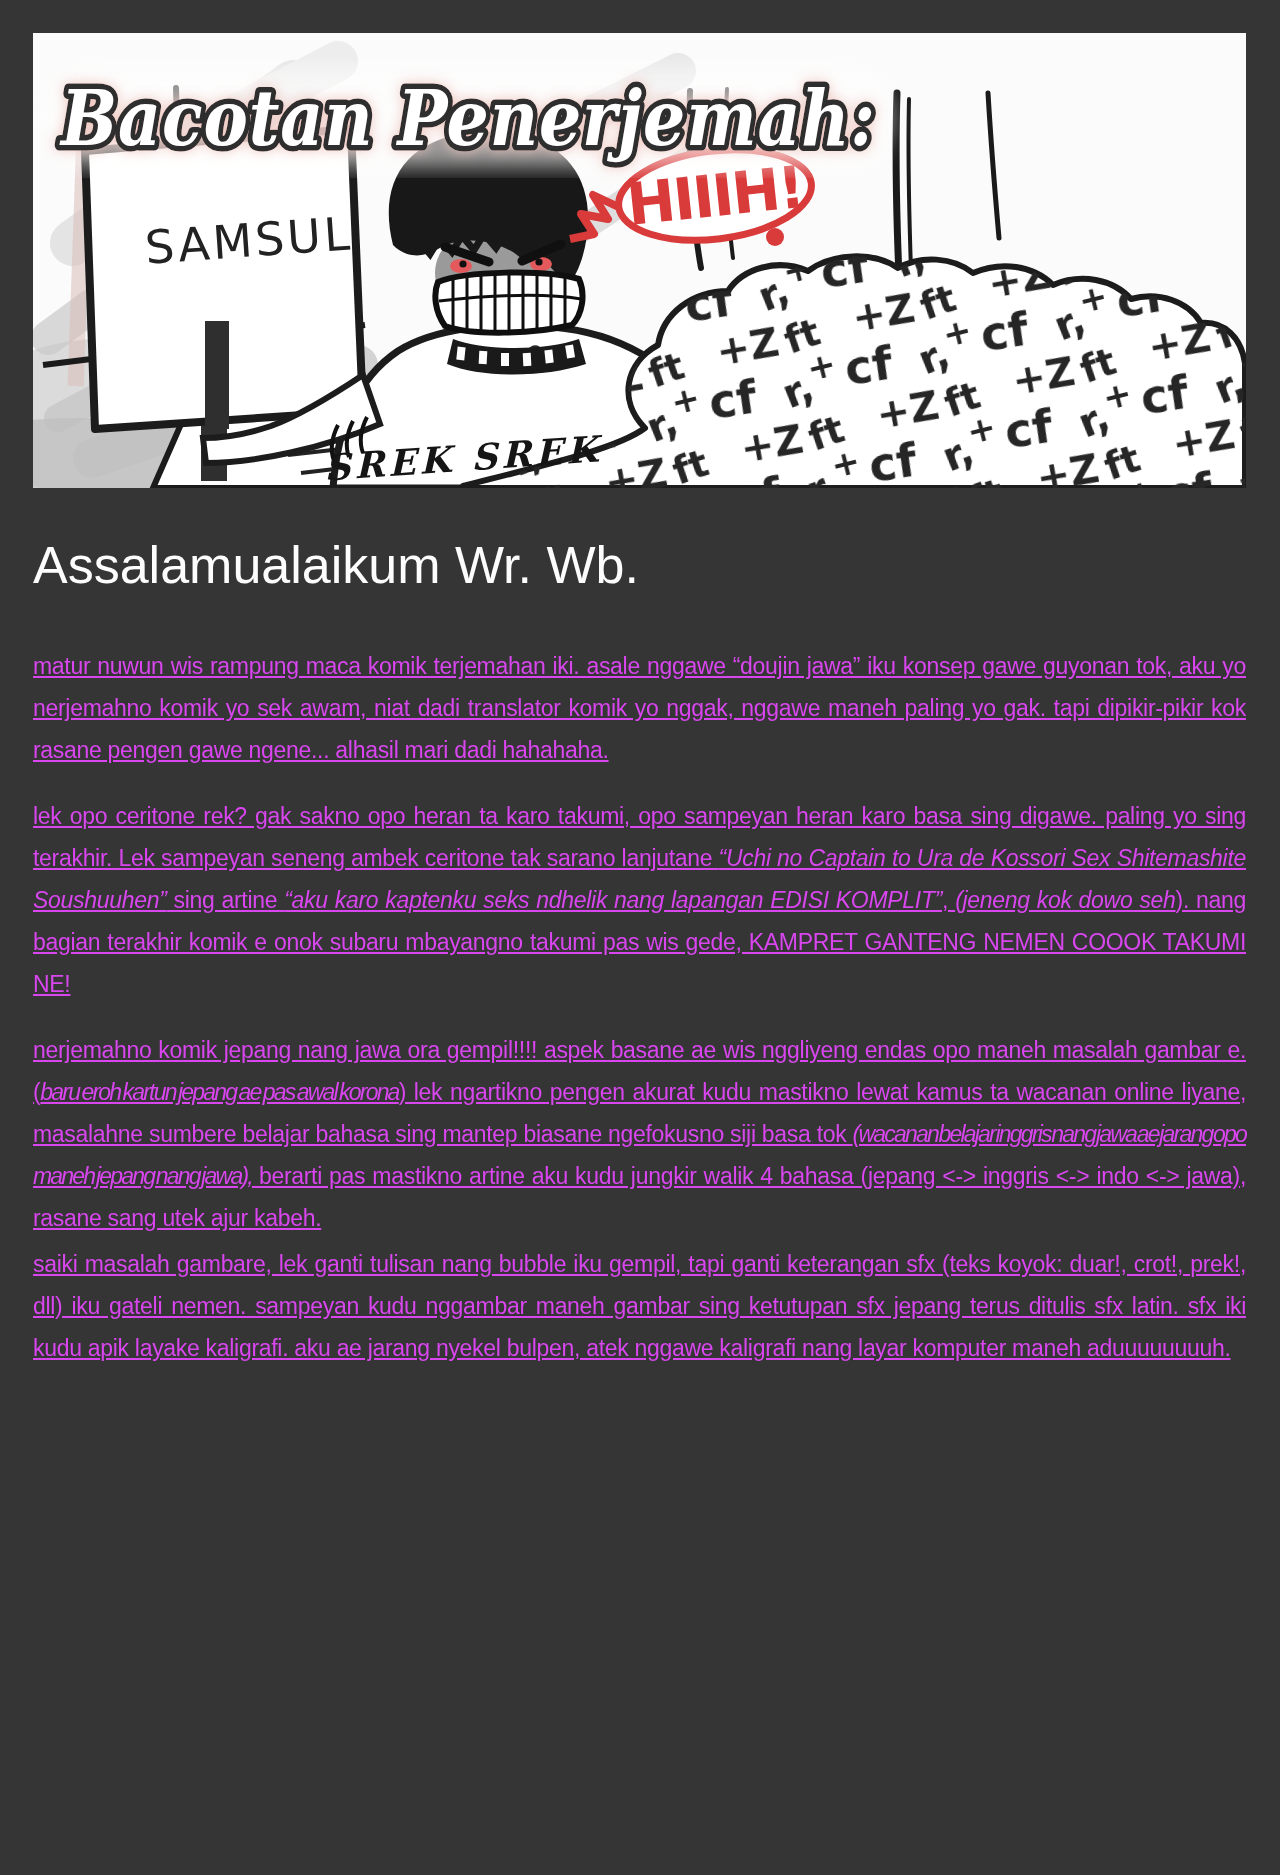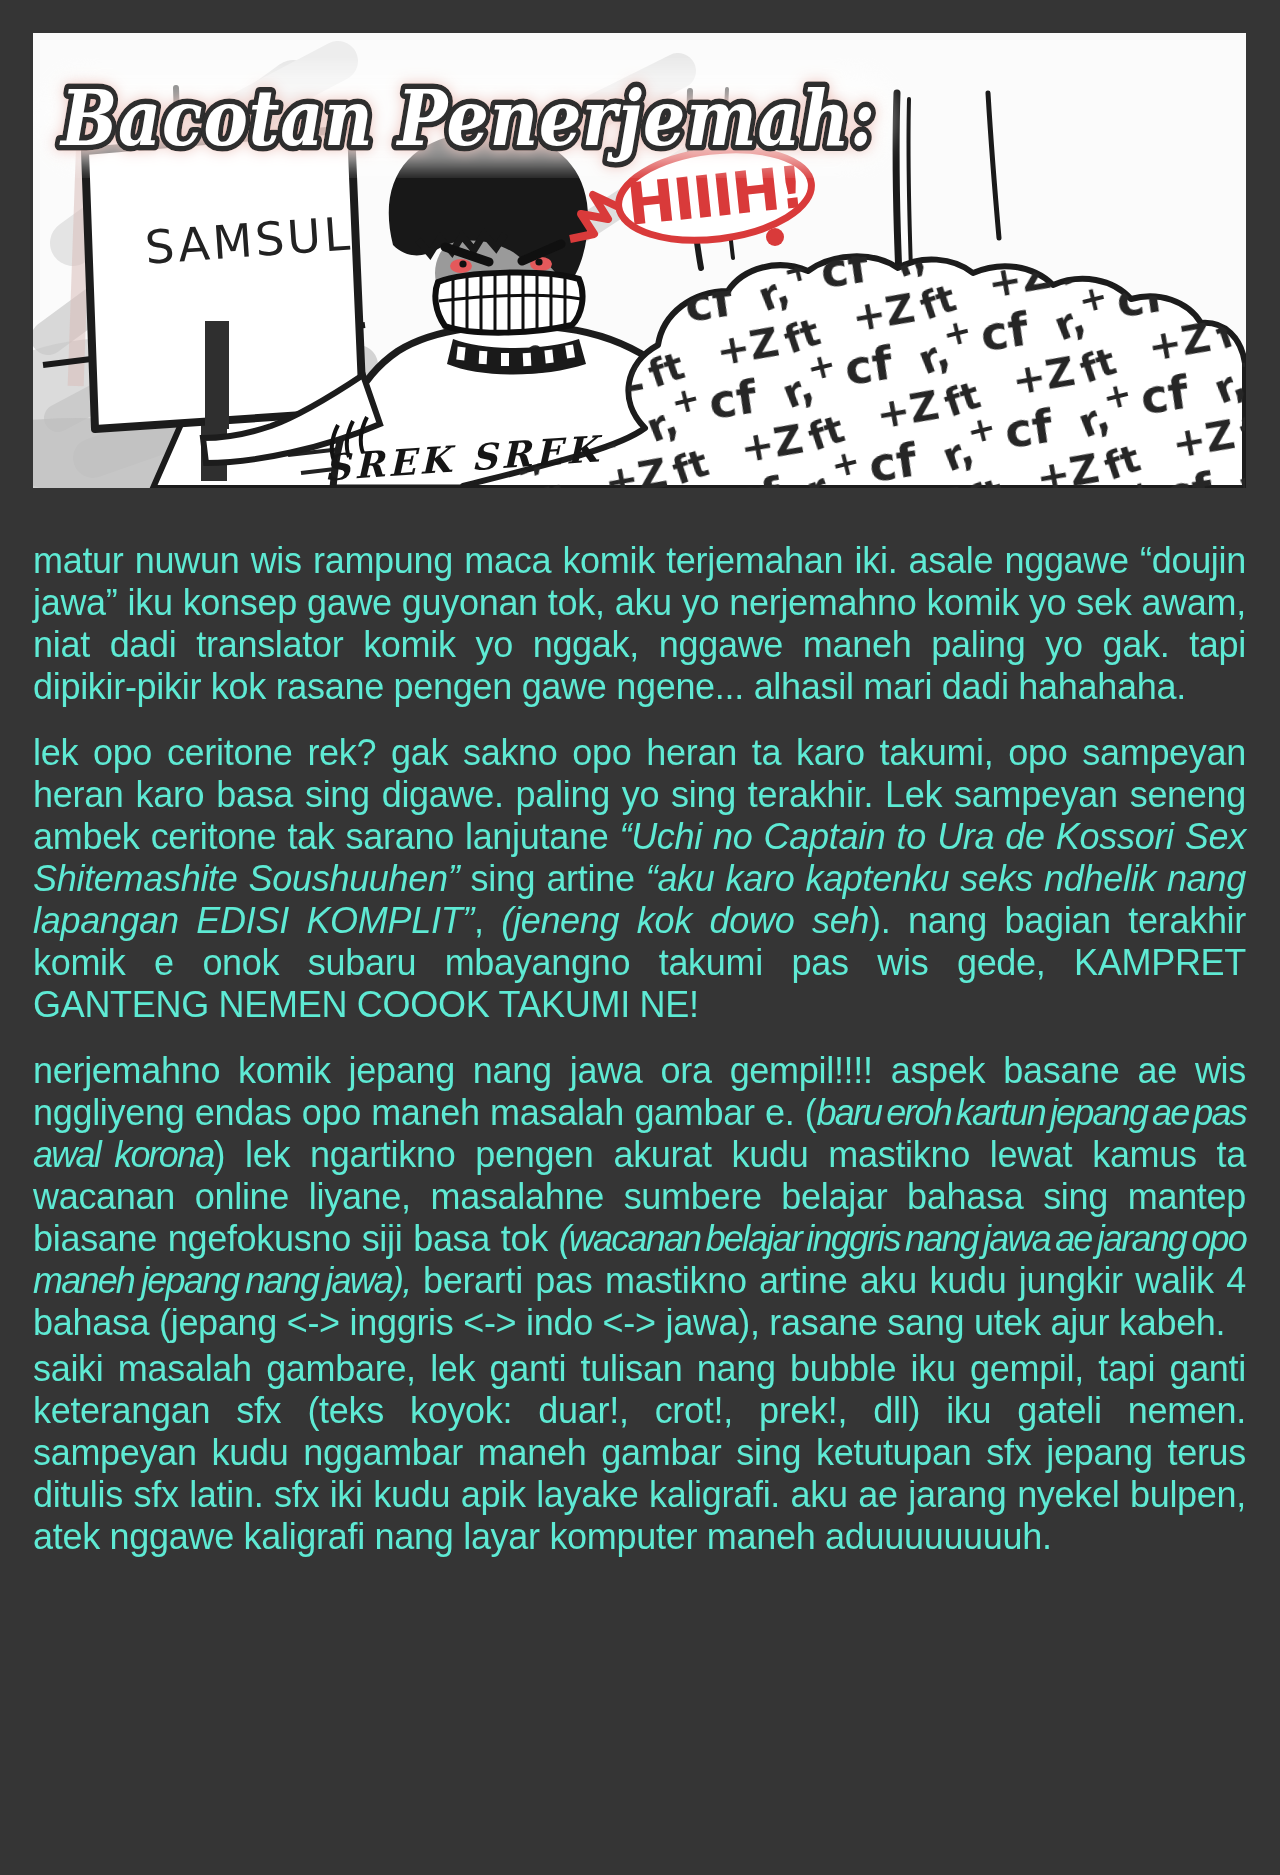--- a/index.html
+++ b/index.html
@@ -3,22 +3,22 @@
 <meta charset="utf-8">
 <style>
   html,body{margin:0;padding:0;background:#353535;}
   .page{position:relative;width:1280px;height:1875px;background:#353535;overflow:hidden;
         font-family:"Liberation Sans",sans-serif;color:#fafafa;}
   .comic{position:absolute;left:33px;top:33px;width:1213px;height:455px;background:#fbfbfb;}
   .comic svg{display:block;width:1213px;height:455px;}
   .content{position:absolute;left:33px;top:488px;width:1213px;}
   h1.greeting{font-size:52px;font-weight:400;line-height:1.05;margin:50px 0 0;color:#fdfdfd;letter-spacing:0;}
   .quote{font-size:33px;font-style:italic;margin:40px 0 0;color:#fdfdfd;}
-  .para{font-size:36px;line-height:42px;text-align:justify;margin:24px 0 0;
-        letter-spacing:-0.3px;color:#5eead4;}
+  .para{font-size:23px;line-height:42px;text-align:justify;margin:24px 0 0;
+        letter-spacing:-0.3px;color:#d946ef;text-decoration:underline;}
   .para.first{margin-top:52px;}
   .para.tight{margin-top:4px;}
   .it{font-style:italic;}
   .cond{font-style:italic;letter-spacing:-1.8px;word-spacing:-4px;}
 </style>
 </head>
 <body>
 
 <div class="page">
 
@@ -131,20 +131,21 @@
         <text x="682" y="183" text-anchor="middle" font-size="58" font-weight="bold" fill="#d93a3a" font-family="'DejaVu Sans',sans-serif" letter-spacing="-2" transform="rotate(-6 682 165)">HIIIH!</text>
         <circle cx="742" cy="204" r="9" fill="#d93a3a"></circle>
       </g>
 
       <rect x="10" y="35" width="850" height="100" rx="50" fill="#ffffff" opacity="0.55" filter="url(#soft)"></rect>
       <text x="28" y="112" font-size="76" font-family="'DejaVu Serif',serif" font-weight="bold" font-style="italic" fill="#ffffff" stroke="#2d2d2d" stroke-width="11" paint-order="stroke" stroke-linejoin="round" letter-spacing="1" textLength="815" lengthAdjust="spacingAndGlyphs" filter="url(#pinkglow)">Bacotan Penerjemah:</text>
     </svg>
   </div>
 
   <div class="content">
+    <h1 class="greeting">Assalamualaikum Wr. Wb.</h1>
 
     <p class="para first">matur nuwun wis rampung maca komik terjemahan iki. asale nggawe “doujin jawa” iku konsep gawe guyonan tok, aku yo nerjemahno komik yo sek awam, niat dadi translator komik yo nggak, nggawe maneh paling yo gak. tapi dipikir-pikir kok rasane pengen gawe ngene... alhasil mari dadi hahahaha.</p>
 
 
     <p class="para"><span>lek opo ceritone rek? gak sakno opo heran ta karo takumi, opo sampeyan heran karo basa sing digawe. paling yo sing terakhir. Lek sampeyan seneng ambek ceritone tak sarano lanjutane </span><span class="it">“Uchi no Captain to Ura de Kossori Sex Shitemashite Soushuuhen”</span><span> sing artine </span><span class="it">“aku karo kaptenku seks ndhelik nang lapangan EDISI KOMPLIT”</span><span>,  </span><span class="it">(jeneng kok dowo seh</span><span>). nang bagian terakhir komik e onok subaru mbayangno takumi pas wis gede, KAMPRET GANTENG NEMEN COOOK TAKUMI NE!</span></p>
 
     <p class="para"><span>nerjemahno komik jepang nang jawa ora gempil!!!! aspek basane ae wis nggliyeng endas opo maneh masalah gambar e. (</span><span class="cond">baru eroh kartun jepang ae pas awal korona</span><span>) lek ngartikno pengen akurat kudu mastikno lewat kamus ta wacanan online liyane, masalahne sumbere belajar bahasa sing mantep biasane ngefokusno siji basa tok </span><span class="cond">(wacanan belajar inggris nang jawa ae jarang opo maneh jepang nang jawa),</span><span> berarti pas mastikno artine aku kudu jungkir walik 4 bahasa (jepang &lt;-&gt; inggris &lt;-&gt; indo &lt;-&gt; jawa), rasane sang utek ajur kabeh.</span></p>
 
     <p class="para tight">saiki masalah gambare, lek ganti tulisan nang bubble iku gempil, tapi ganti keterangan sfx (teks koyok: duar!, crot!, prek!, dll) iku gateli nemen. sampeyan kudu nggambar maneh gambar sing ketutupan sfx jepang terus ditulis sfx latin. sfx iki kudu apik layake kaligrafi. aku ae jarang nyekel bulpen, atek nggawe kaligrafi nang layar komputer maneh aduuuuuuuuh.</p>
   </div>

